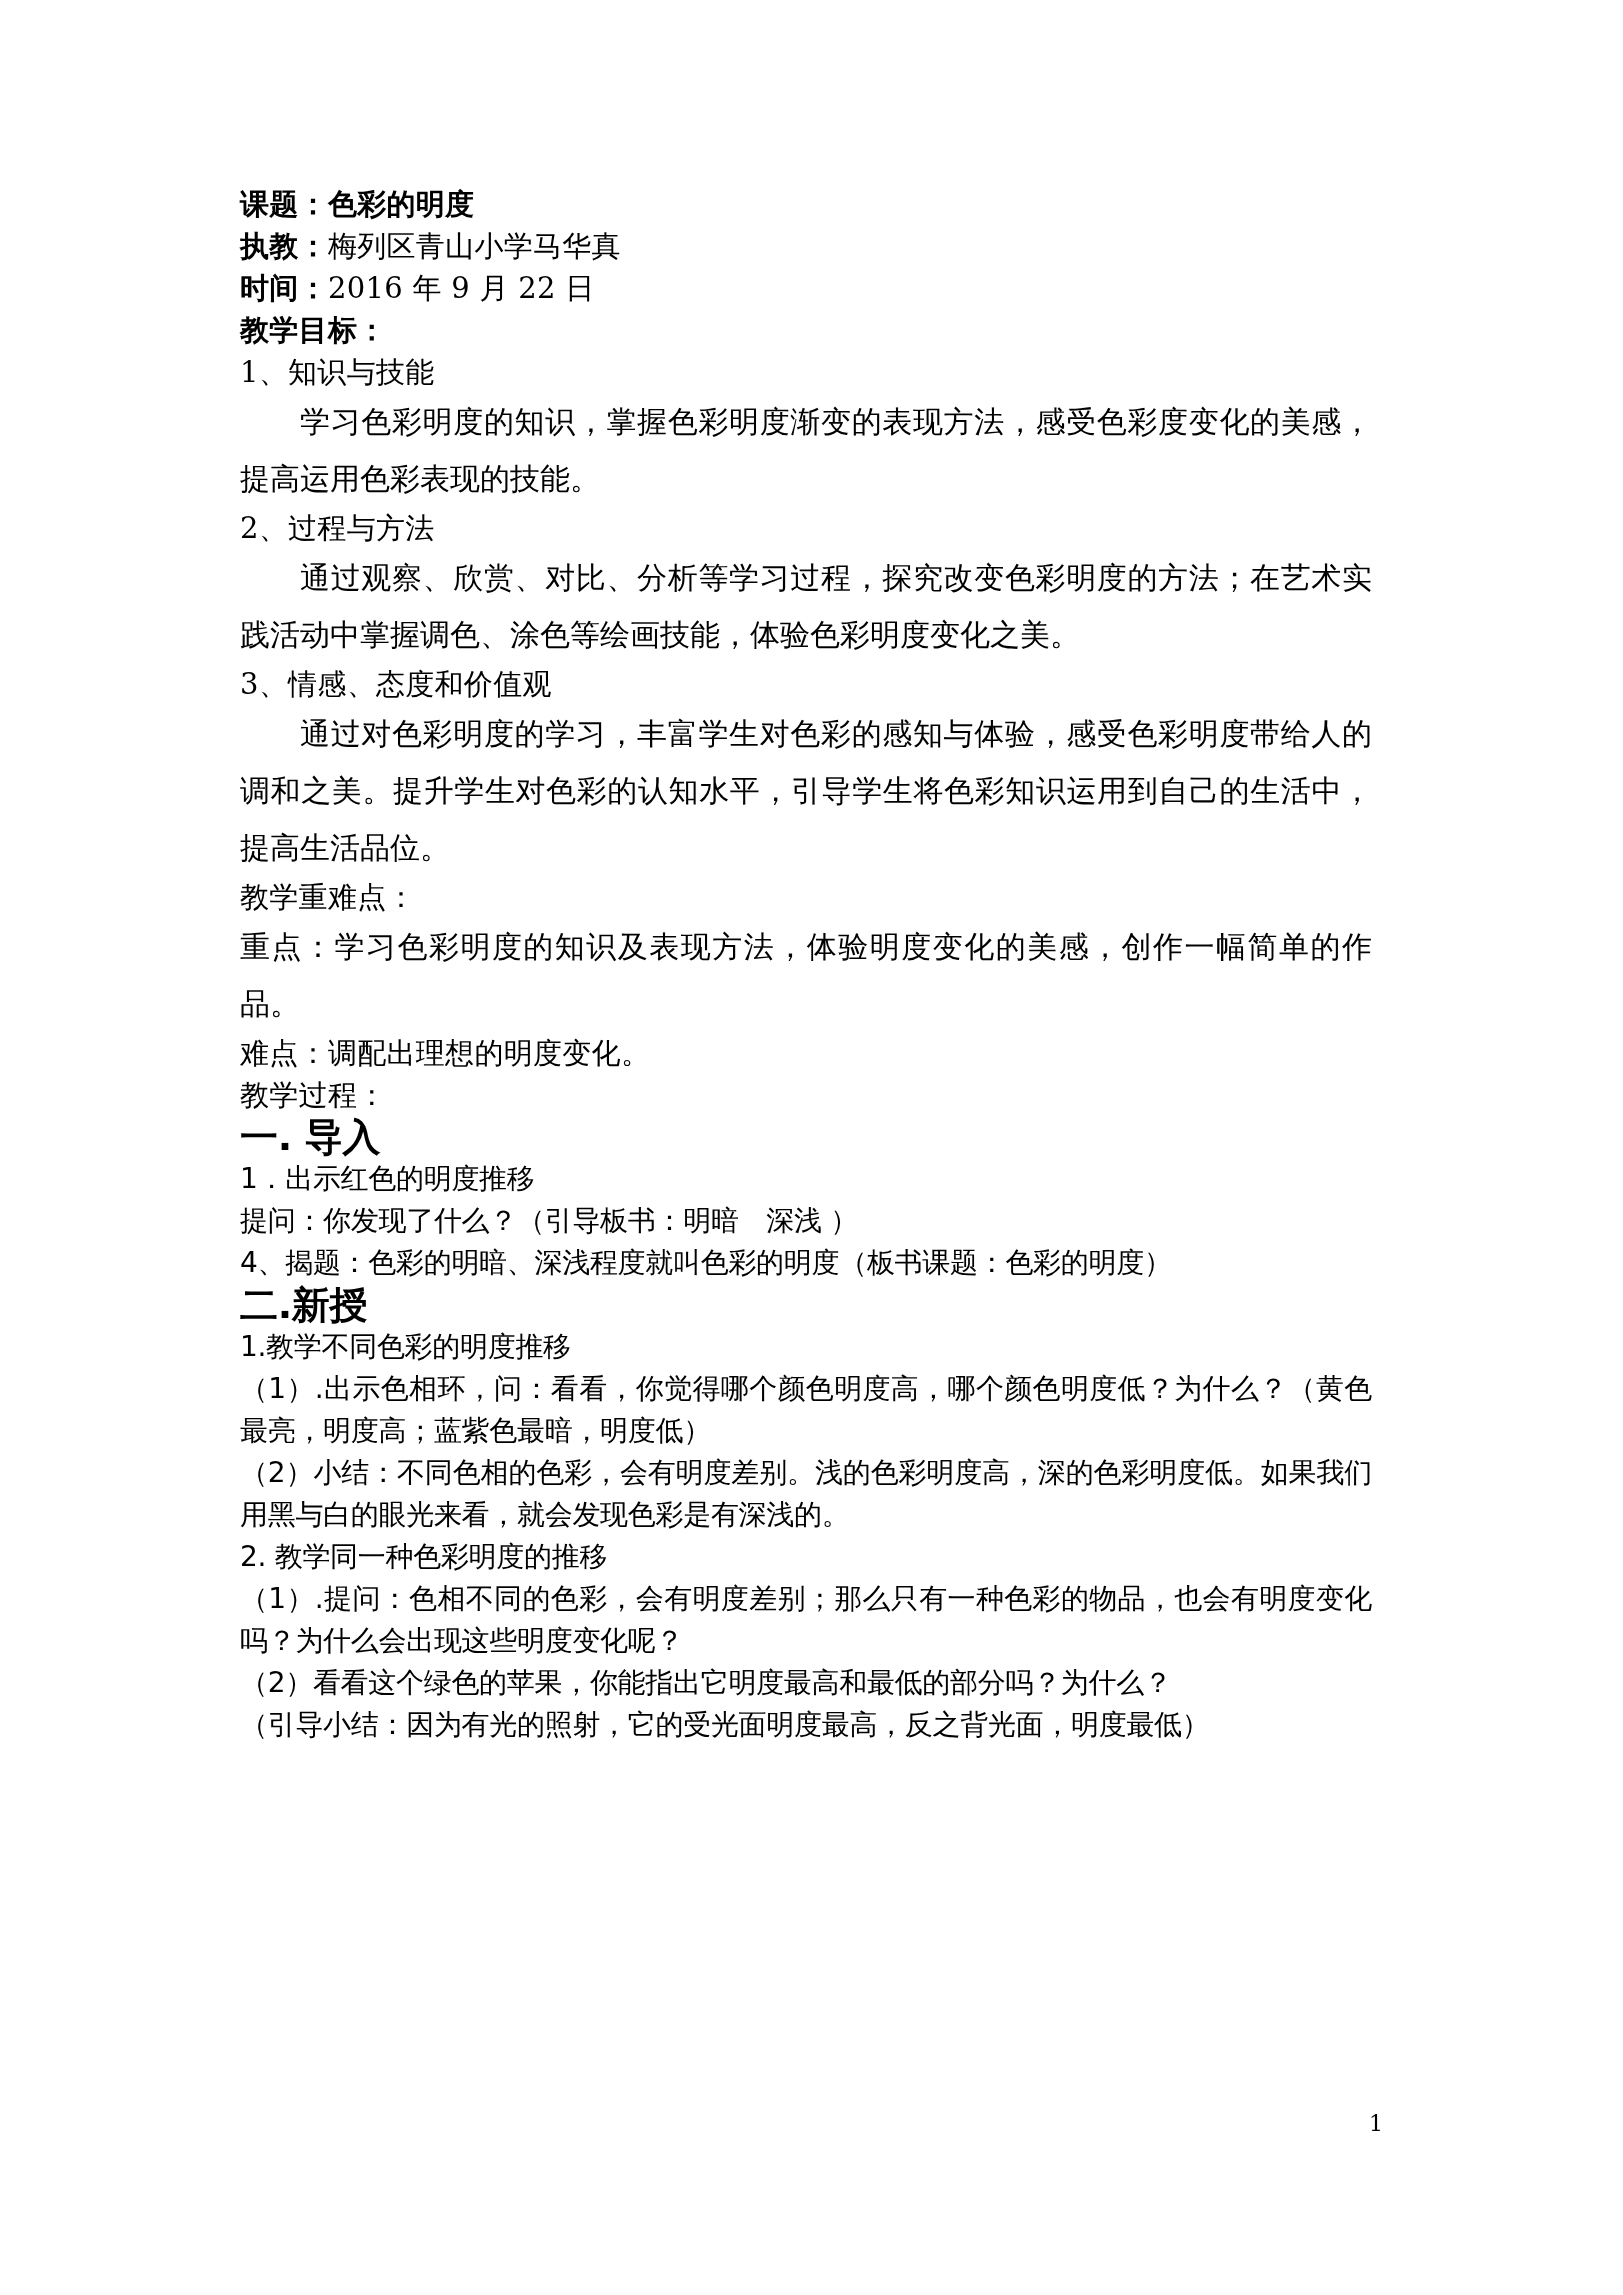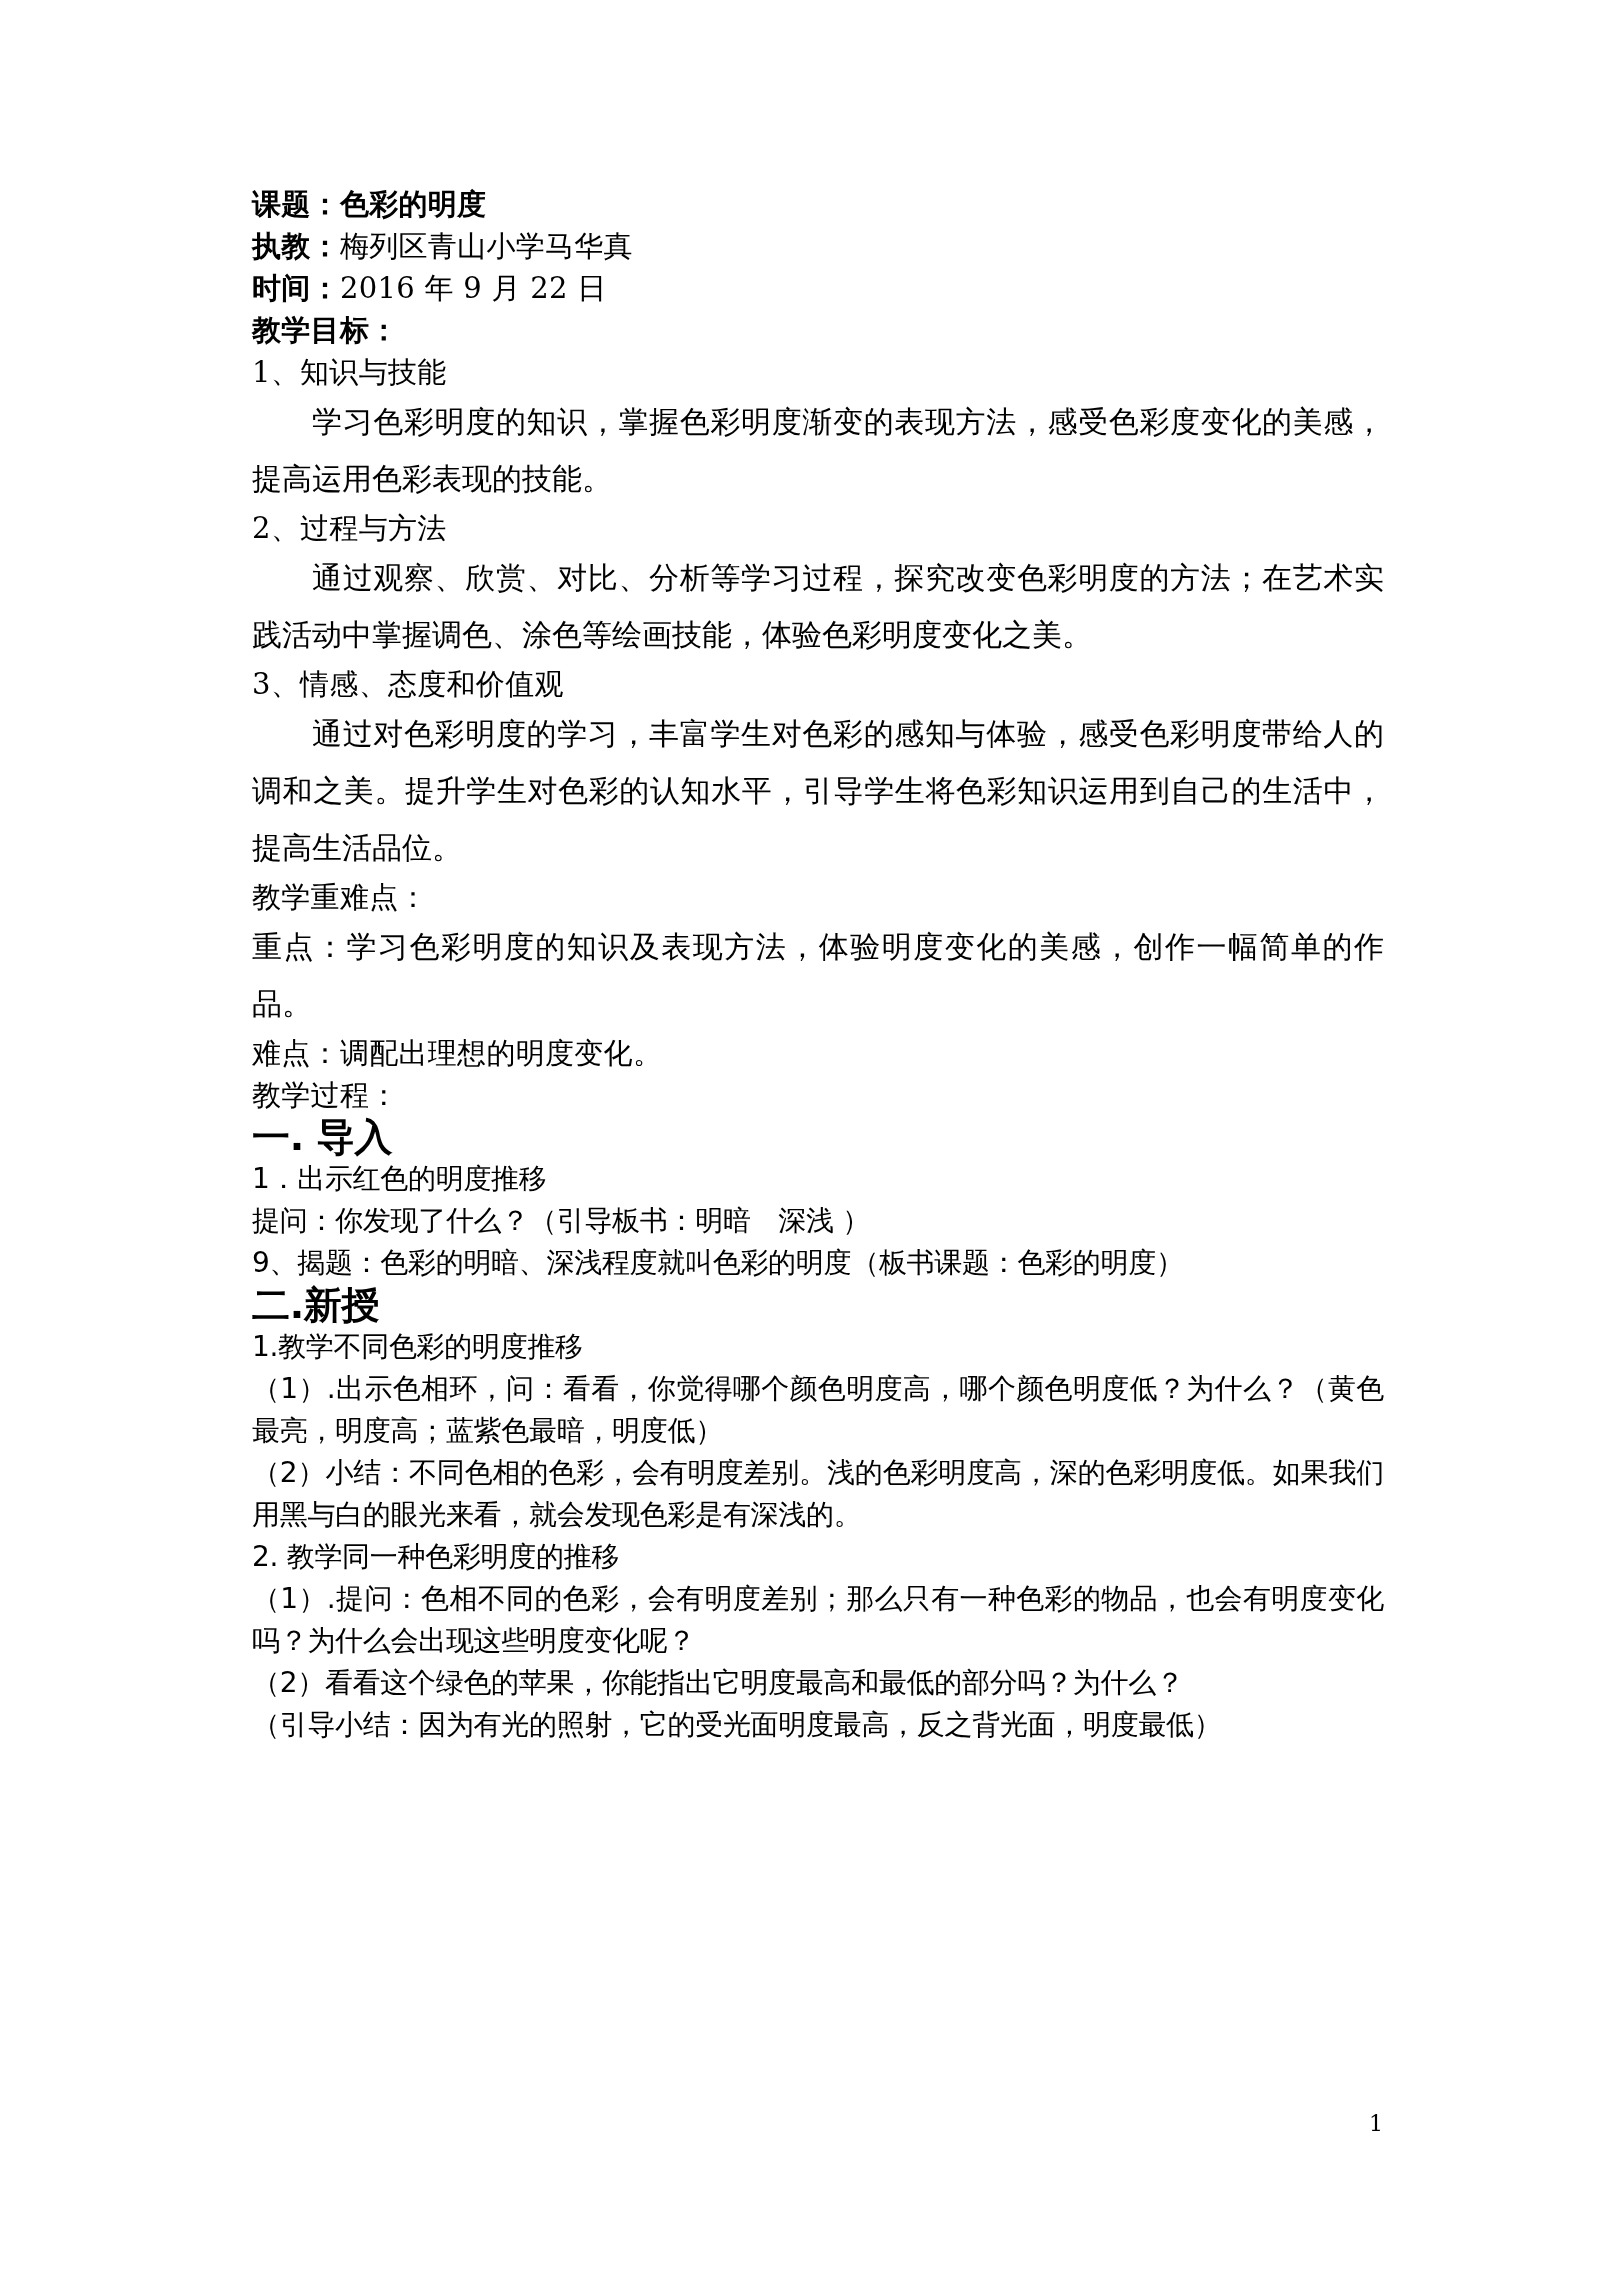--- a/index.html
+++ b/index.html
@@ -13,21 +13,21 @@
   }
   .page {
     position: relative;
     width: 1623px;
     height: 2295px;
     background: #ffffff;
     overflow: hidden;
   }
   .content {
     position: absolute;
-    left: 252px;
+    left: 240px;
     top: 183px;
     width: 1132px;
   }
   
   .ln {
     font-family: "DejaVu Serif", "Liberation Serif", serif;
     font-size: 29px;
     line-height: 42px;
     letter-spacing: 0.3px;
     white-space: normal;
@@ -109,21 +109,21 @@
 
     <p class="ln tight">教学重难点：</p>
     <p class="para">重点：学习色彩明度的知识及表现方法，体验明度变化的美感，创作一幅简单的作品。</p>
     <p class="ln tight">难点：调配出理想的明度变化。</p>
 
     <p class="ln tight">教学过程：</p>
 
     <p class="ln tight hei-bold">一. 导入</p>
     <p class="ln sans tight">1．出示红色的明度推移</p>
     <p class="ln sans tight">提问：你发现了什么？（引导板书：明暗　深浅 ）</p>
-    <p class="ln sans tight">9、揭题：色彩的明暗、深浅程度就叫色彩的明度（板书课题：色彩的明度）</p>
+    <p class="ln sans tight">4、揭题：色彩的明暗、深浅程度就叫色彩的明度（板书课题：色彩的明度）</p>
 
     <p class="ln tight hei-bold">二.新授</p>
     <p class="ln sans tight">1.教学不同色彩的明度推移</p>
     <p class="para-sans">（1）.出示色相环，问：看看，你觉得哪个颜色明度高，哪个颜色明度低？为什么？（黄色最亮，明度高；蓝紫色最暗，明度低）</p>
     <p class="para-sans">（2）小结：不同色相的色彩，会有明度差别。浅的色彩明度高，深的色彩明度低。如果我们用黑与白的眼光来看，就会发现色彩是有深浅的。</p>
 
     <p class="ln sans tight">2. 教学同一种色彩明度的推移</p>
     <p class="para-sans">（1）.提问：色相不同的色彩，会有明度差别；那么只有一种色彩的物品，也会有明度变化吗？为什么会出现这些明度变化呢？</p>
     <p class="para-sans">（2）看看这个绿色的苹果，你能指出它明度最高和最低的部分吗？为什么？</p>
     <p class="para-sans">（引导小结：因为有光的照射，它的受光面明度最高，反之背光面，明度最低）</p>

